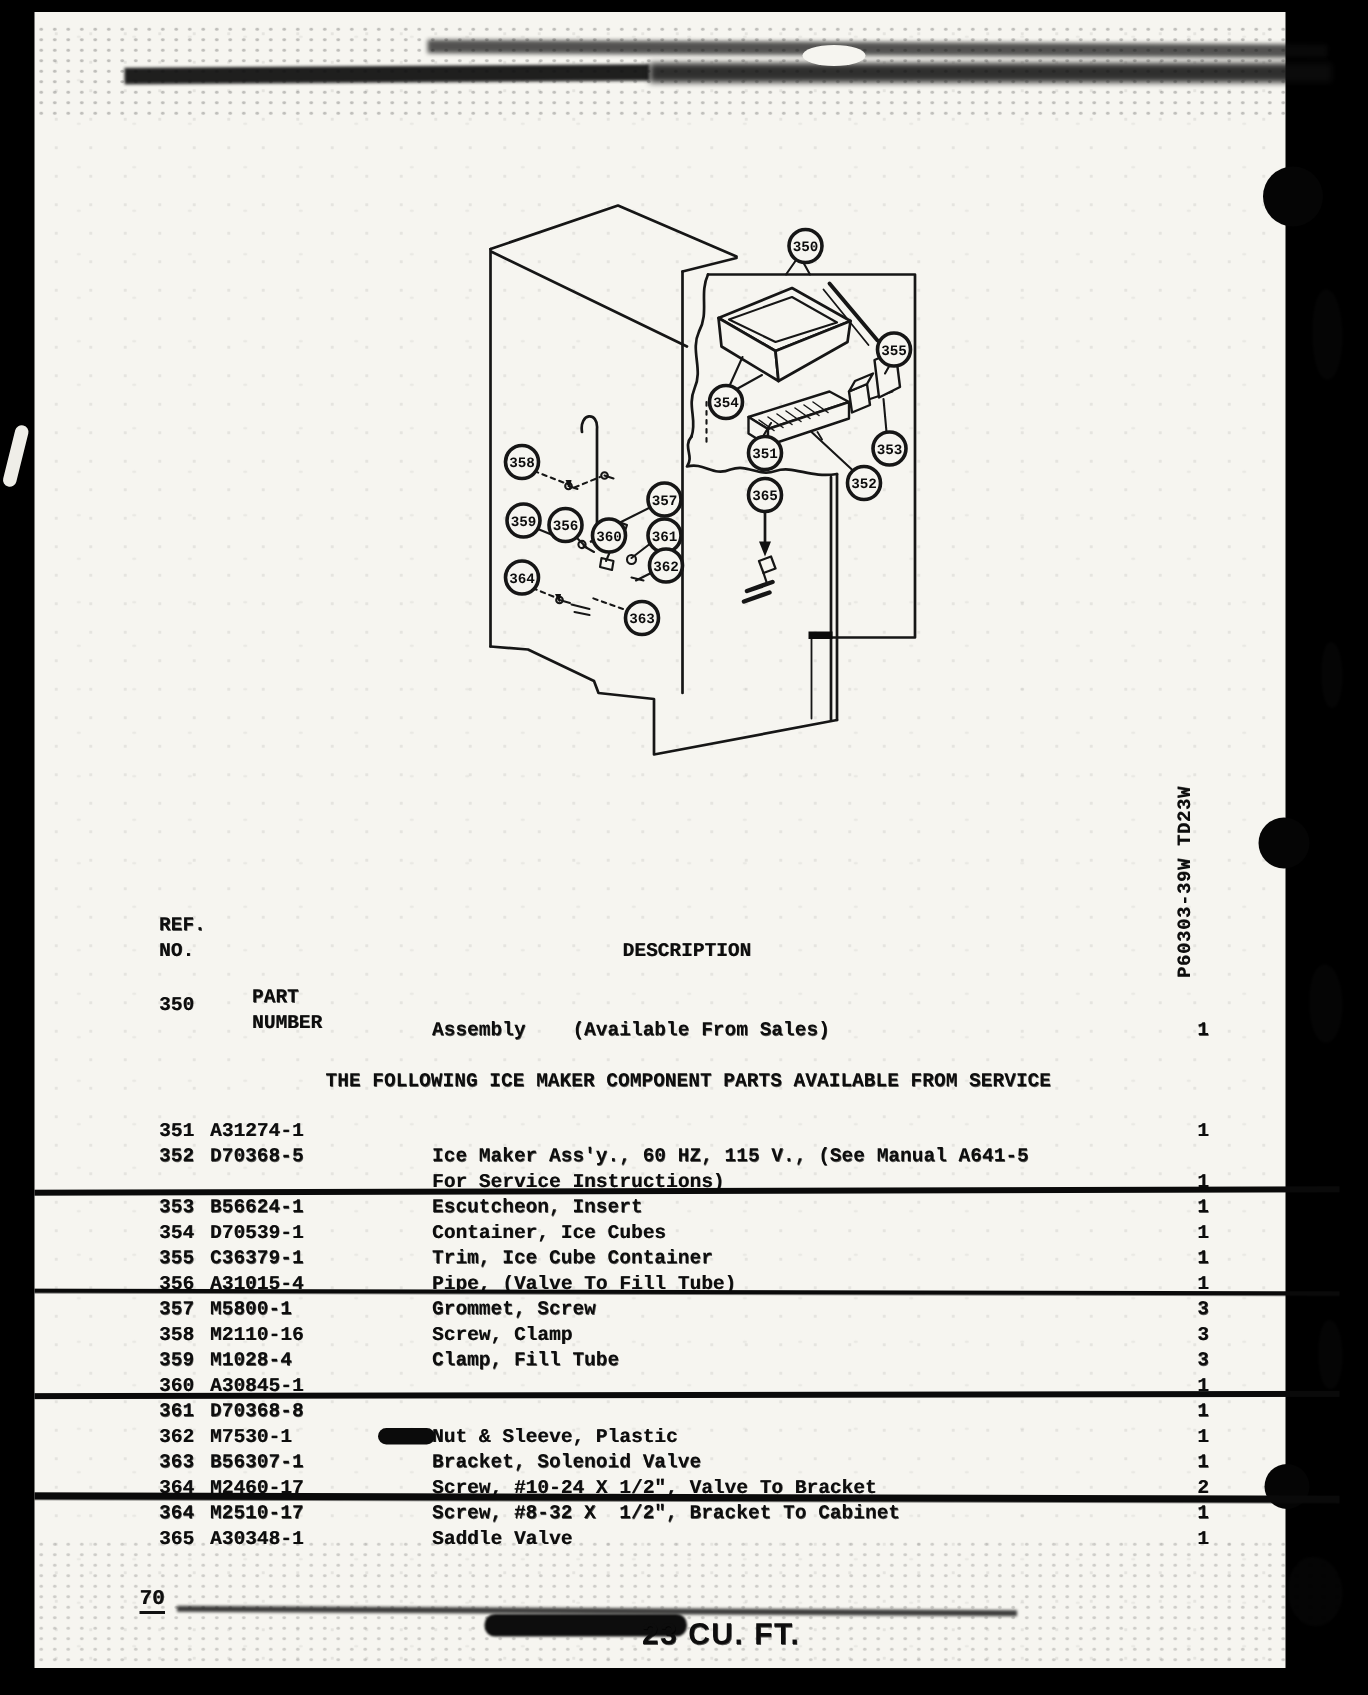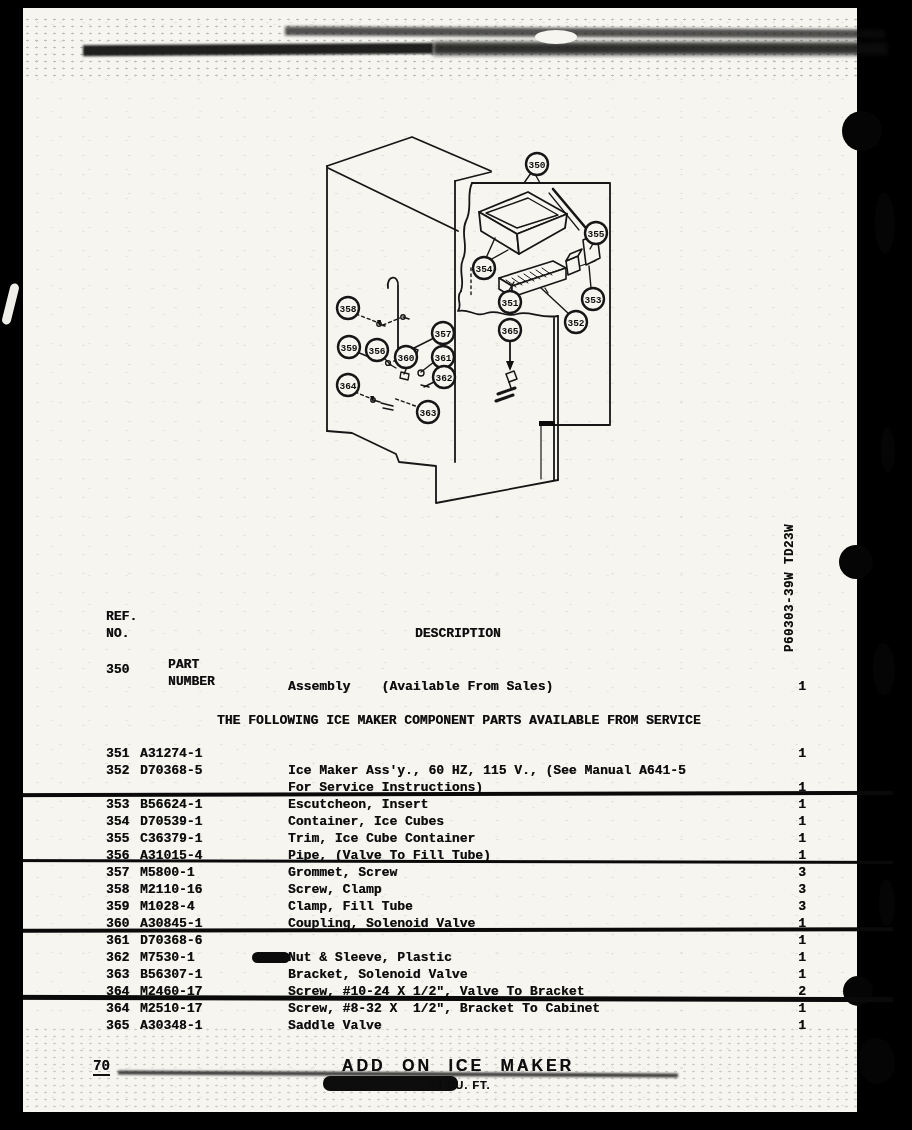--- a/index.html
+++ b/index.html
@@ -39,21 +39,21 @@
   .c-qty{flex:none;width:20px;text-align:right;margin-left:auto;align-self:flex-end;}
   .smudged .c-desc::before{content:"";position:absolute;left:-36px;top:3px;width:38px;height:11px;
         background:#0b0b0b;border-radius:6px;filter:blur(.5px);}
   .hrule{position:absolute;left:0;width:870px;background:#0a0a0a;filter:blur(.3px);}
   
   .page-num{position:absolute;left:70px;top:1050px;font-size:14px;line-height:16px;border-bottom:2px solid #111;text-align:center;}
   .footer-title{position:absolute;left:0;top:1049px;width:870px;text-align:center;
         font-family:"Liberation Sans","DejaVu Sans",sans-serif;font-size:16px;
         letter-spacing:3px;word-spacing:9px;}
   .footer-sub{position:absolute;left:405px;top:1071px;
-        font-family:"Liberation Sans","DejaVu Sans",sans-serif;font-size:11px;letter-spacing:1px;}
+        font-family:"Liberation Sans","DejaVu Sans",sans-serif;font-size:20px;letter-spacing:1px;}
   .side-code{position:absolute;left:760px;top:494px;height:150px;font-size:12.5px;
         writing-mode:vertical-rl;transform:rotate(180deg);letter-spacing:.5px;}
   
   .diagram{position:absolute;left:272px;top:120px;}
   .diagram path,.diagram circle,.diagram rect,.diagram line{vector-effect:none;}
   .callout text{font-family:"Liberation Mono","DejaVu Sans Mono",monospace;
         font-size:9.5px;font-weight:bold;fill:#0d0d0d;text-anchor:middle;}
 </style>
 </head>
 <body>
@@ -312,27 +312,26 @@
   <div class="prow">
     <span class="c-ref">359</span>
     <span class="c-part">M1028-4</span>
     <span class="c-desc">Clamp, Fill Tube</span>
     <span class="c-qty">3</span>
   </div>
 
   <div class="prow">
     <span class="c-ref">360</span>
     <span class="c-part">A30845-1</span>
-    <span class="c-desc">Coupling, Solenoid Valve</span>
     <span class="c-qty">1</span>
   </div>
 
   <div class="prow">
     <span class="c-ref">361</span>
-    <span class="c-part">D70368-6</span>
+    <span class="c-part">D70368-8</span>
     <span class="c-qty">1</span>
   </div>
 
   <div class="prow smudged">
     <span class="c-ref">362</span>
     <span class="c-part">M7530-1</span>
     <span class="c-desc">Nut &amp; Sleeve, Plastic</span>
     <span class="c-qty">1</span>
   </div>
 
@@ -364,21 +363,20 @@
     <span class="c-qty">1</span>
   </div>
 </div>
 
   <div class="hrule" style="top:784px;height:4px;transform:rotate(-.15deg);"></div>
   <div class="hrule" style="top:852px;height:3px;transform:rotate(.12deg);"></div>
   <div class="hrule" style="top:920px;height:4px;transform:rotate(-.1deg);"></div>
   <div class="hrule" style="top:988px;height:5px;transform:rotate(.15deg);"></div>
 
   <div class="page-num ink">70</div>
-  <div class="footer-title ink">ADD ON ICE MAKER</div>
   <div class="smear" style="left:95px;top:1064px;width:560px;height:4px;filter:blur(1px);opacity:.8;transform:rotate(.3deg);"></div>
   <div class="smear" style="left:300px;top:1068px;width:135px;height:15px;border-radius:7px;filter:blur(.6px);"></div>
   <div class="footer-sub ink">23 CU. FT.</div>
 
   <div class="side-code ink">P60303-39W TD23W</div>
 </div>
 
 <div class="white-slash"></div>
 
 </body></html>

